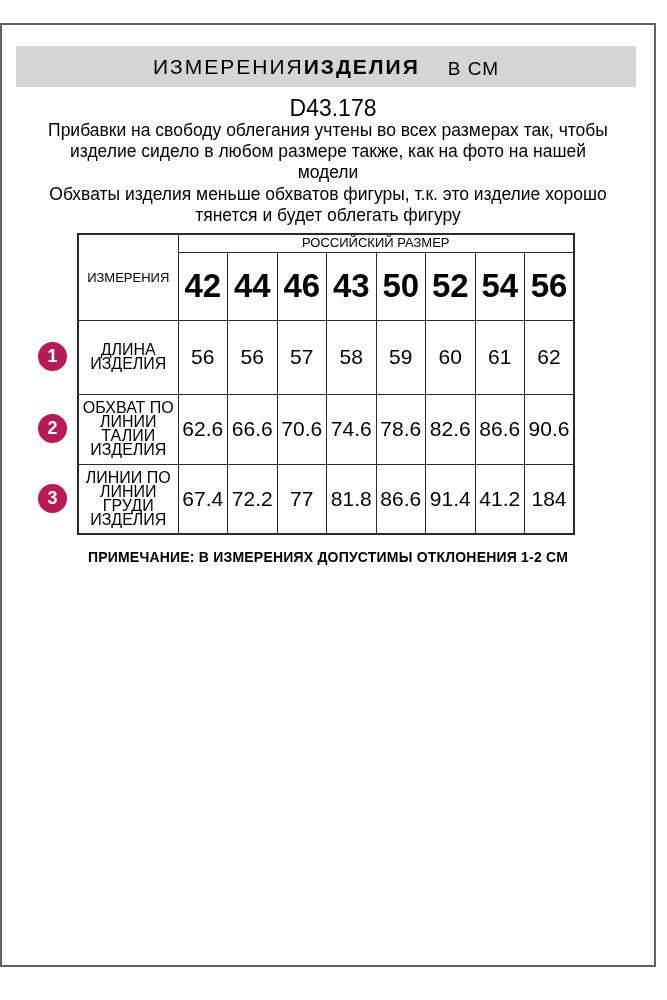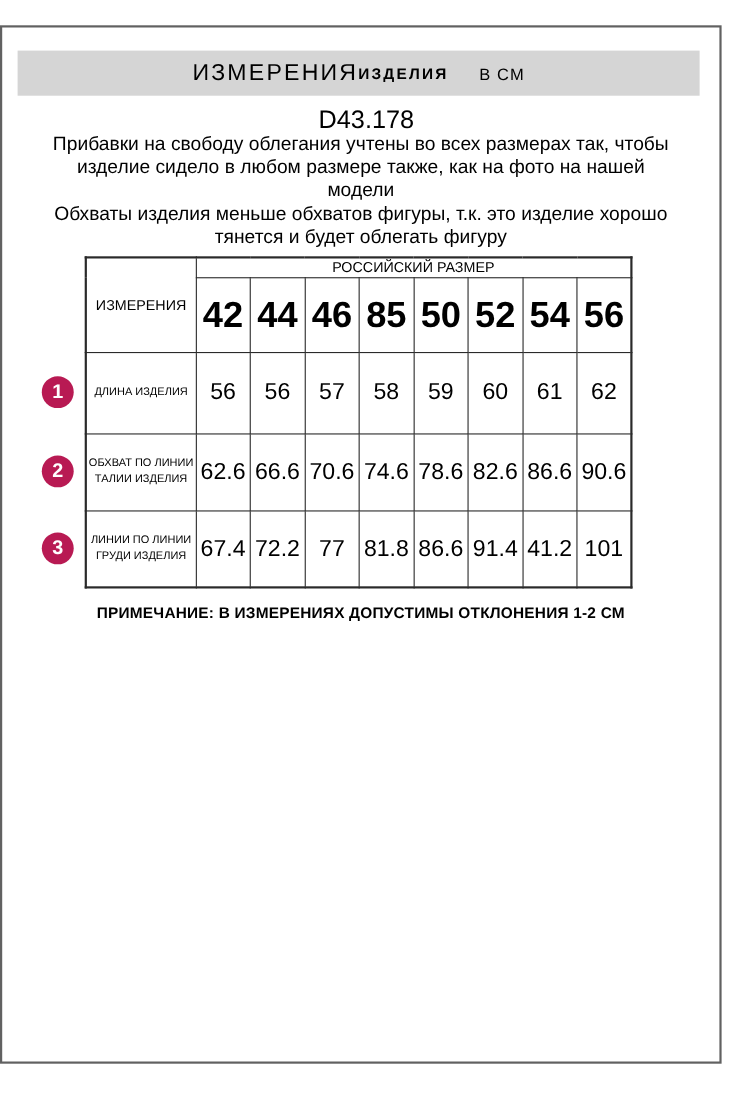--- a/index.html
+++ b/index.html
@@ -32,24 +32,24 @@
     position:absolute;
     left:14px;top:21px;
     width:620px;height:41px;
     background:var(--title-bar-bg);
     display:flex;align-items:center;justify-content:center;
   }
   .title-measurements{
     font-size:21px;letter-spacing:2px;font-weight:400;
   }
   .title-product{
-    font-size:14px;letter-spacing:2px;font-weight:700;
+    font-size:21px;letter-spacing:2px;font-weight:700;
   }
   .title-unit{
-    font-size:15px;letter-spacing:1px;font-weight:400;
+    font-size:19px;letter-spacing:1px;font-weight:400;
     margin-left:28px;margin-top:4px;text-align:center;
   }
   .model-code{
     position:absolute;left:5px;top:70px;width:100%;
     text-align:center;font-size:23px;
   }
   .para{
     position:absolute;left:0;width:100%;
     text-align:center;
     font-size:17.5px;line-height:21px;
@@ -64,21 +64,21 @@
     border:2px solid var(--table-border);
   }
   table.size-table td{
     border:1px solid var(--table-border);
     text-align:center;vertical-align:middle;
     overflow:hidden;
   }
   td.corner-cell{width:100px;font-size:13px;}
   td.group-header-cell{height:18px;font-size:13px;line-height:1.05;}
   td.size-cell{height:68px;font-size:33px;font-weight:700;}
-  td.row-label-cell{font-size:10px;line-height:14px;padding:0 0;}
+  td.row-label-cell{font-size:16px;line-height:14px;padding:0 0;}
   td.value-cell{font-size:21px;}
   tr.data-row-1 td{height:74px;}
   tr.data-row-2 td{height:70px;}
   tr.data-row-3 td{height:70px;}
   .row-badge{
     position:absolute;left:36px;
     width:29px;height:29px;border-radius:50%;
     background:var(--accent-badge);
     color:#fff;font-size:18px;font-weight:700;
     display:flex;align-items:center;justify-content:center;
@@ -126,21 +126,21 @@
       </colgroup>
       <tbody>
         <tr>
           <td class="corner-cell" rowspan="2">ИЗМЕРЕНИЯ</td>
           <td class="group-header-cell" colspan="8">РОССИЙСКИЙ РАЗМЕР</td>
         </tr>
         <tr>
           <td class="size-cell">42</td>
           <td class="size-cell">44</td>
           <td class="size-cell">46</td>
-          <td class="size-cell">85</td>
+          <td class="size-cell">43</td>
           <td class="size-cell">50</td>
           <td class="size-cell">52</td>
           <td class="size-cell">54</td>
           <td class="size-cell">56</td>
         </tr>
         <tr class="data-row-1">
           <td class="row-label-cell">ДЛИНА ИЗДЕЛИЯ</td>
           <td class="value-cell">56</td>
           <td class="value-cell">56</td>
           <td class="value-cell">57</td>
@@ -163,21 +163,21 @@
         </tr>
         <tr class="data-row-3">
           <td class="row-label-cell">ЛИНИИ ПО ЛИНИИ ГРУДИ ИЗДЕЛИЯ</td>
           <td class="value-cell">67.4</td>
           <td class="value-cell">72.2</td>
           <td class="value-cell">77</td>
           <td class="value-cell">81.8</td>
           <td class="value-cell">86.6</td>
           <td class="value-cell">91.4</td>
           <td class="value-cell">41.2</td>
-          <td class="value-cell">101</td>
+          <td class="value-cell">184</td>
         </tr>
       </tbody>
     </table>
 
     <div class="row-badge row-badge-1">1</div>
     <div class="row-badge row-badge-2">2</div>
     <div class="row-badge row-badge-3">3</div>
 
     <div class="tolerance-note">ПРИМЕЧАНИЕ: В ИЗМЕРЕНИЯХ ДОПУСТИМЫ ОТКЛОНЕНИЯ 1-2 СМ</div>
 

